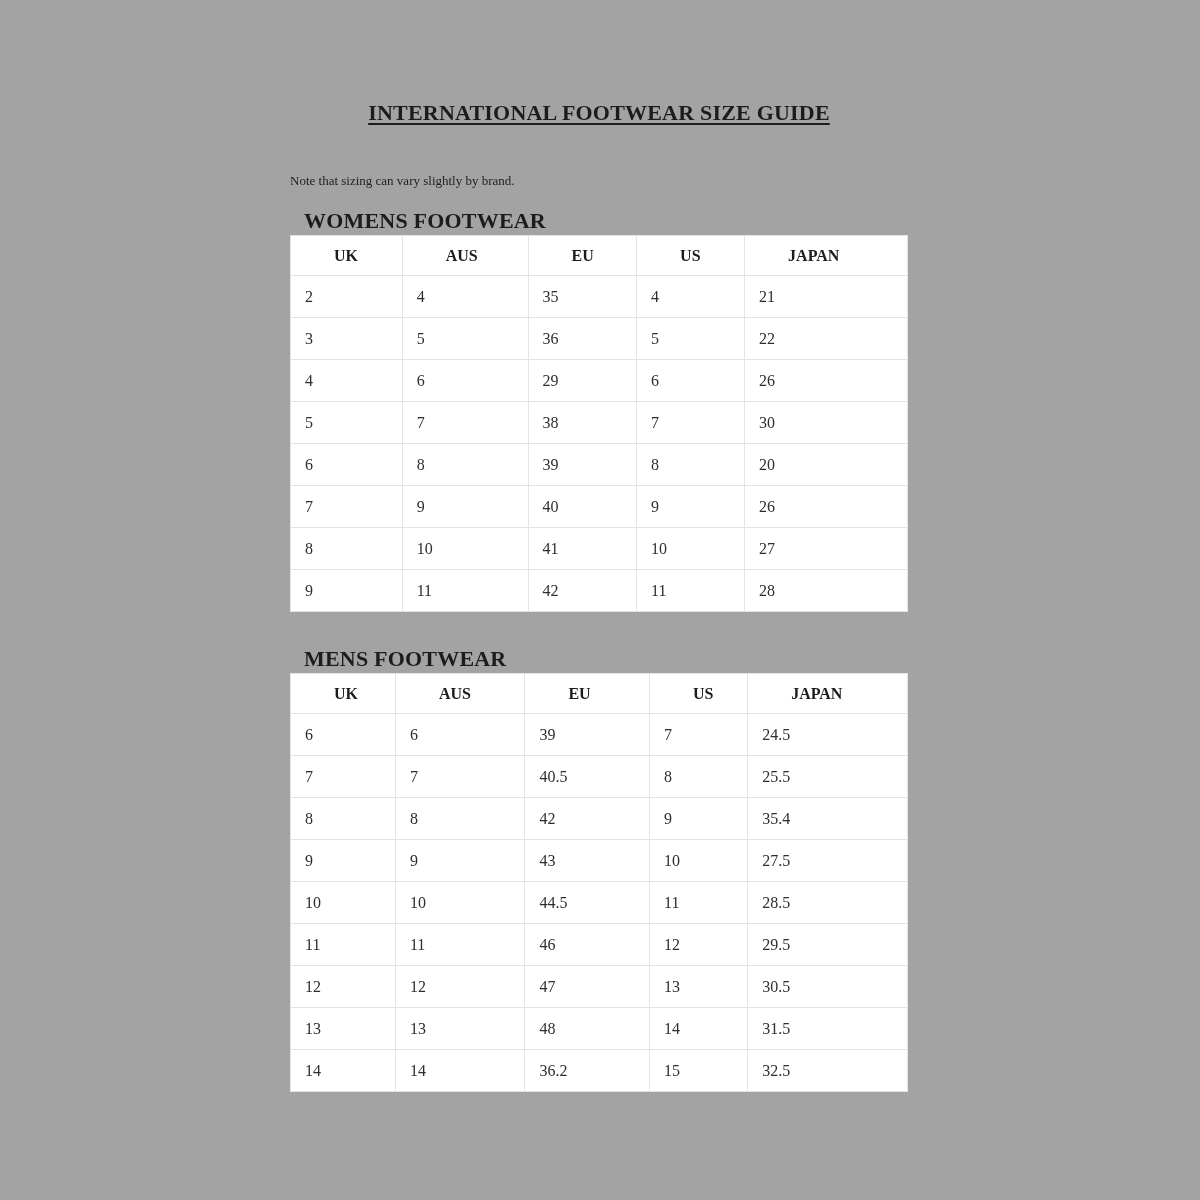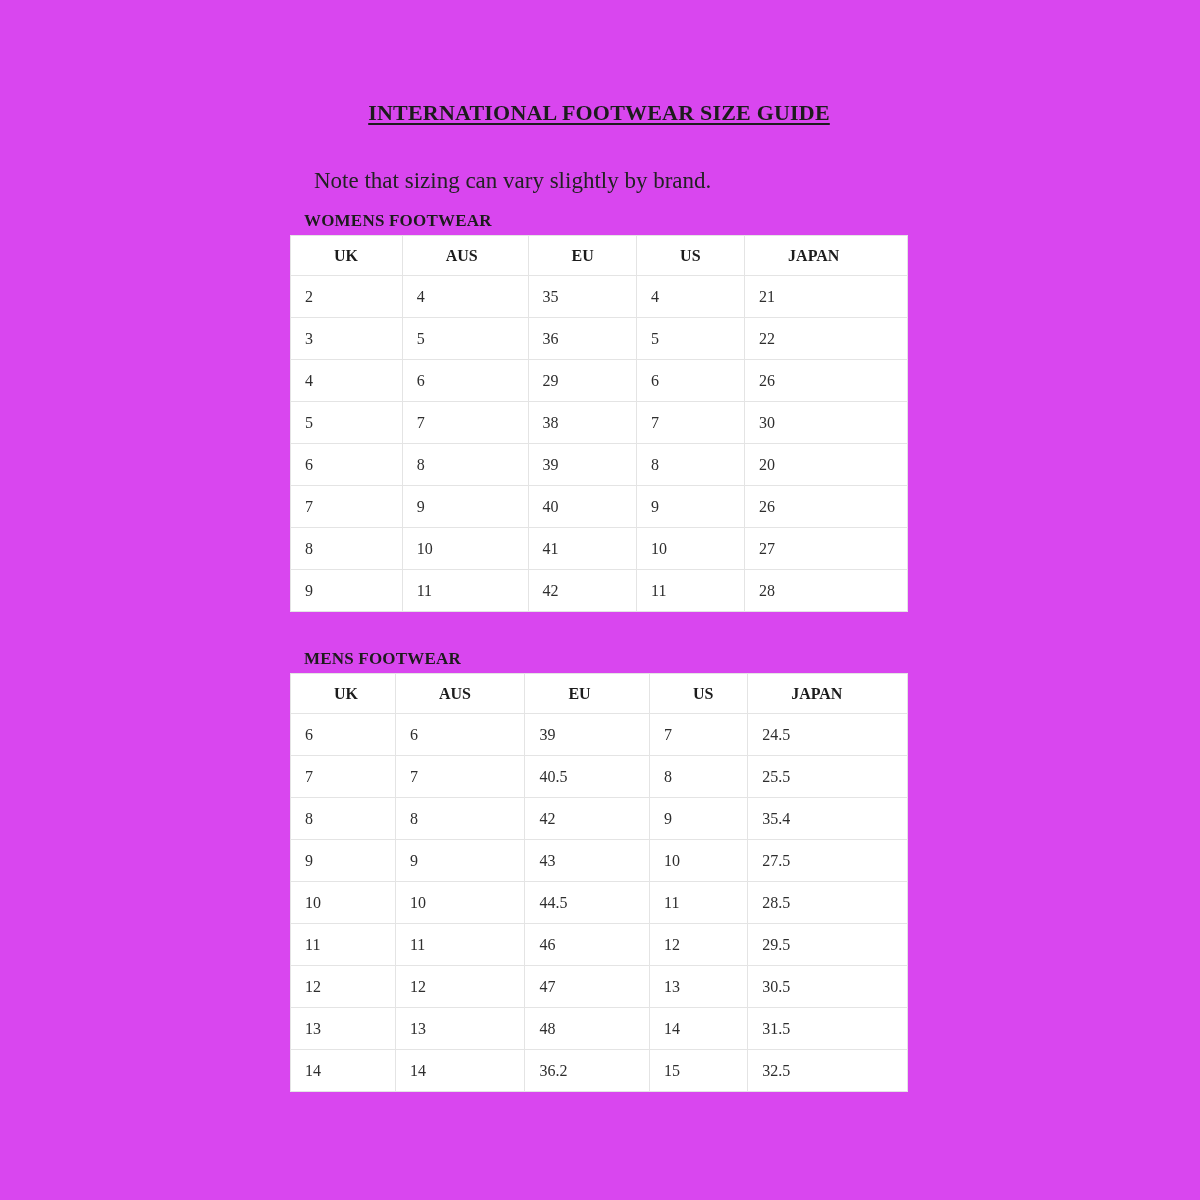--- a/index.html
+++ b/index.html
@@ -1,20 +1,20 @@
 <!DOCTYPE html>
 <html><head>
 <meta charset="utf-8">
 <style>
   html, body { margin: 0; padding: 0; background: #ffffff; }
   .page {
     position: relative;
     width: 1200px;
     height: 1200px;
-    background: #d946ef;
+    background: #a3a3a3;
     font-family: "Liberation Serif", "DejaVu Serif", serif;
     color: #1c1c1c;
     overflow: hidden;
   }
   .content {
     position: absolute;
     left: 290px;
     top: 0;
     width: 618px;
   }
@@ -24,28 +24,28 @@
     line-height: 26px;
     font-weight: bold;
     text-align: center;
     color: #1c1c1c;
     text-decoration: underline;
     text-decoration-thickness: 2px;
     text-underline-offset: 3px;
     letter-spacing: 0.2px;
   }
   p.note {
-    margin: 44px 0 0 24px;
-    font-size: 23px;
+    margin: 44px 0 0 0;
+    font-size: 13px;
     line-height: 22px;
     color: #222222;
   }
   h2.section-heading {
     margin: 18px 0 3px 14px;
-    font-size: 17px;
+    font-size: 22px;
     line-height: 22px;
     font-weight: bold;
     color: #1c1c1c;
     letter-spacing: 0.2px;
   }
   h2.mens-heading { margin-top: 36px; }
   table.size-table {
     width: 100%;
     border-collapse: collapse;
     background: #ffffff;

